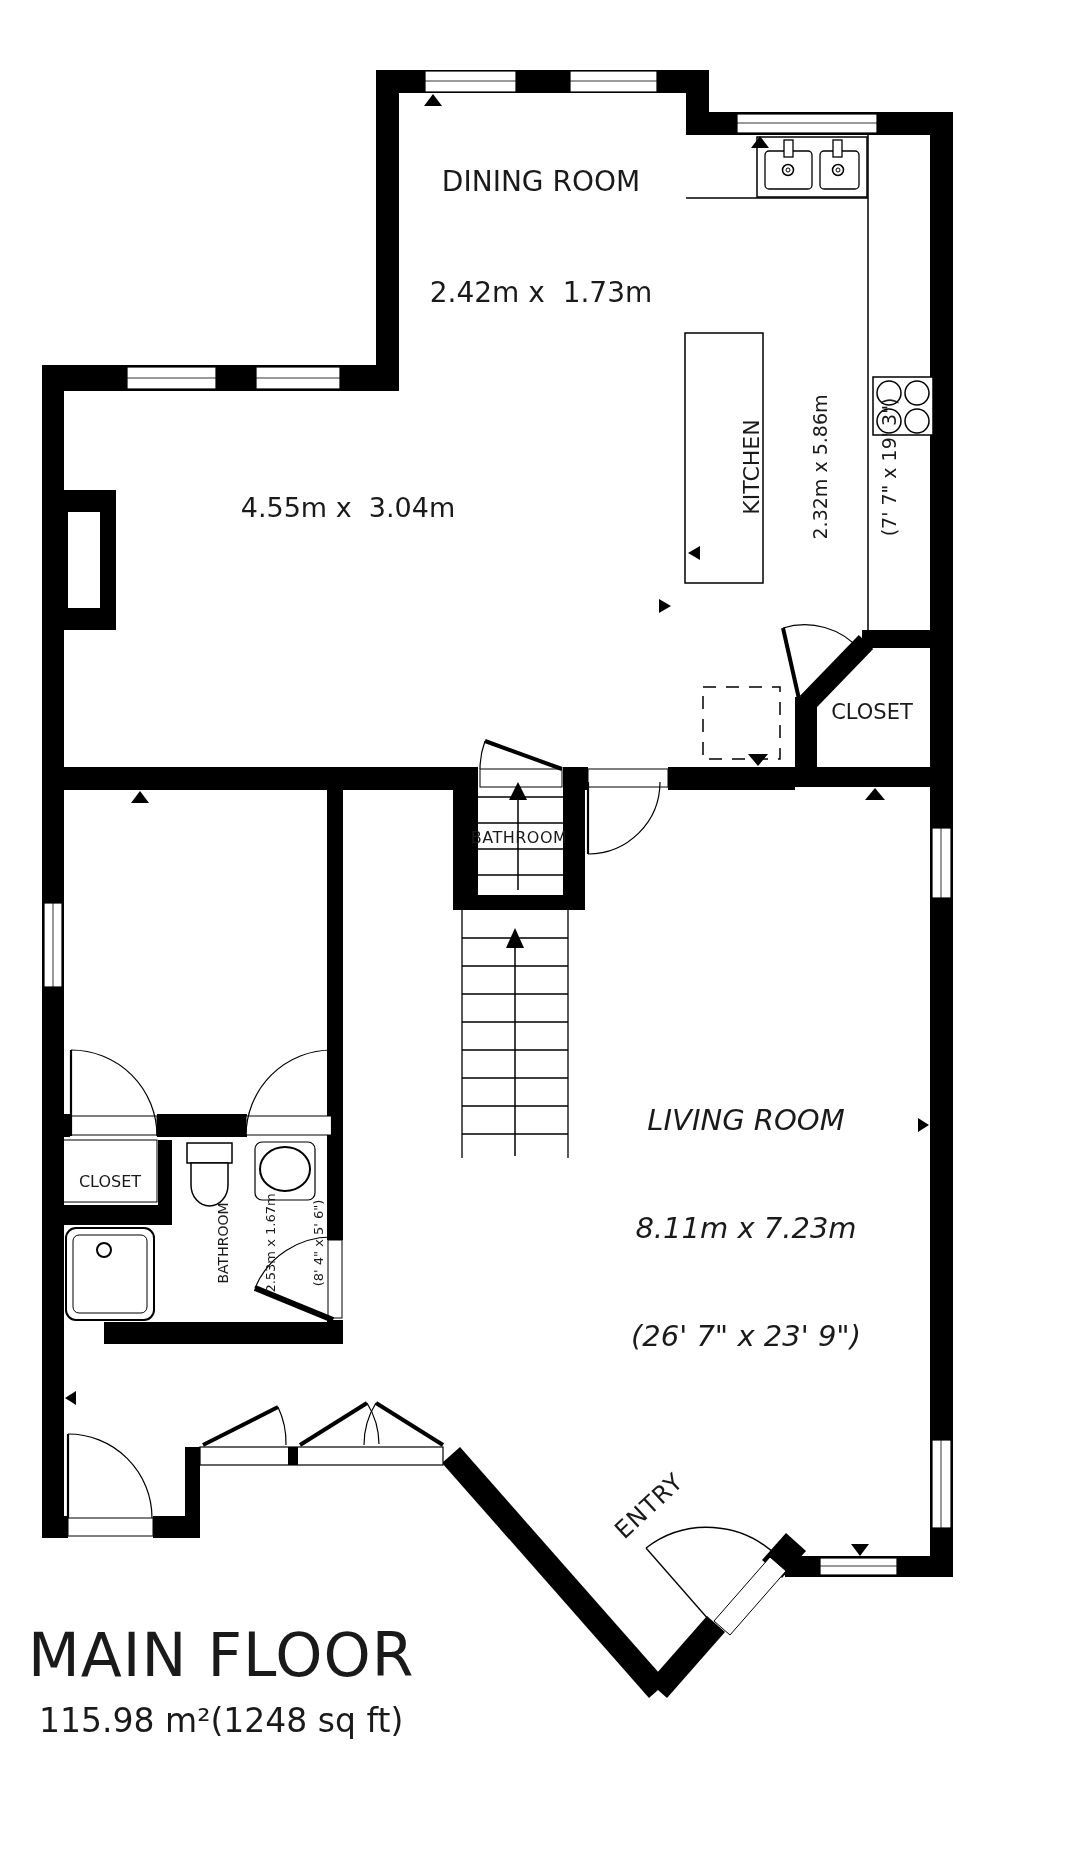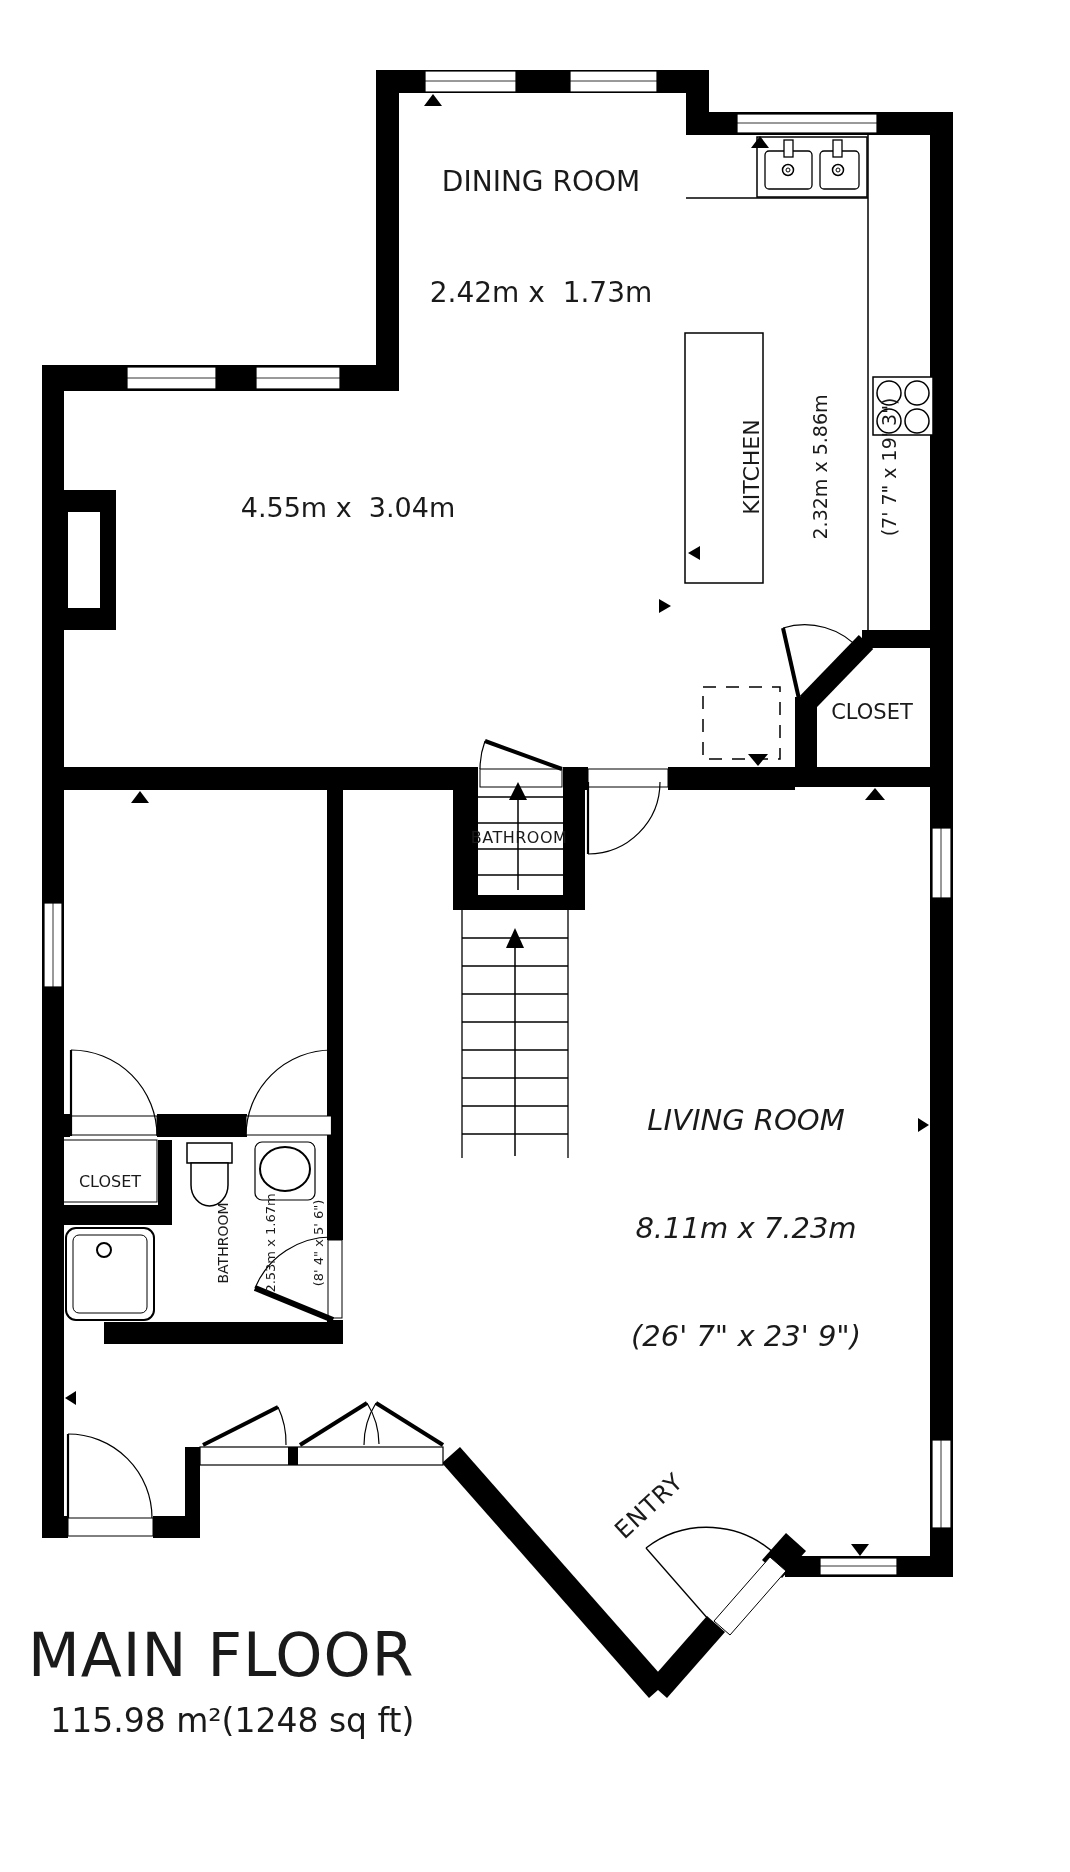--- a/index.html
+++ b/index.html
@@ -15,21 +15,21 @@
   .lbl-bedroom { left:197px; top:932px; font-size:29px; line-height:35px; }
   .lbl-living  { left:746px; top:1228px; font-size:29px; line-height:36px;font-style:italic; }
   .lbl-kitchen { left:820px; top:467px; transform:translate(-50%,-50%) rotate(-90deg); font-size:19px; line-height:23px; }
   .lbl-kitchen .room-name { font-size:22px; }
   .lbl-bath { left:271px; top:1243px; transform:translate(-50%,-50%) rotate(-90deg); font-size:13px; line-height:16px; }
   .lbl-bath .room-name { font-size:14px; }
   .lbl-closet-upper { left:872px; top:712px; font-size:21px; }
   .lbl-staircase { left:519px; top:837px; font-size:16px; letter-spacing:0.5px; }
   .lbl-closet-small { left:110px; top:1181px; font-size:16px; }
   .lbl-entry { left:649px; top:1506px; font-size:24px; letter-spacing:1px; transform:translate(-50%,-50%) rotate(-43deg); }
-  .title-block { position:absolute; left:28px; top:1624px; text-align:right; }
+  .title-block { position:absolute; left:28px; top:1624px; text-align:center; }
   .title-block .main { font-size:60px; line-height:1.05; letter-spacing:1px; }
   .title-block .sub  { font-size:33px; line-height:1.2; margin-top:14px; }
 </style>
 </head>
 <body>
 
 <div id="plan">
 
 <svg width="1070" height="1872" viewBox="0 0 1070 1872" xmlns="http://www.w3.org/2000/svg">
 

